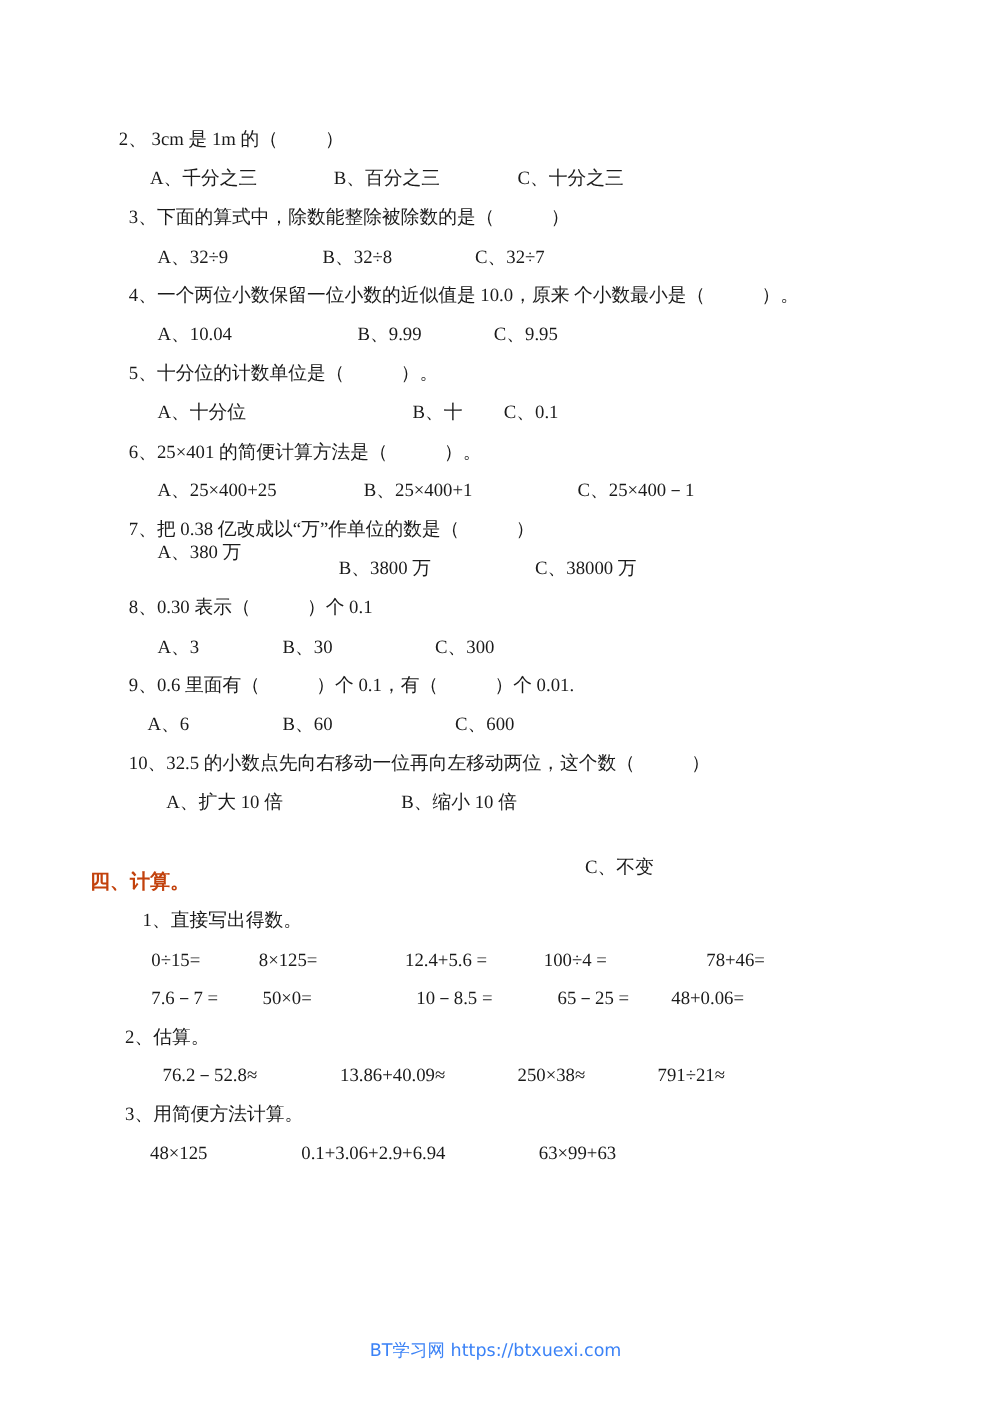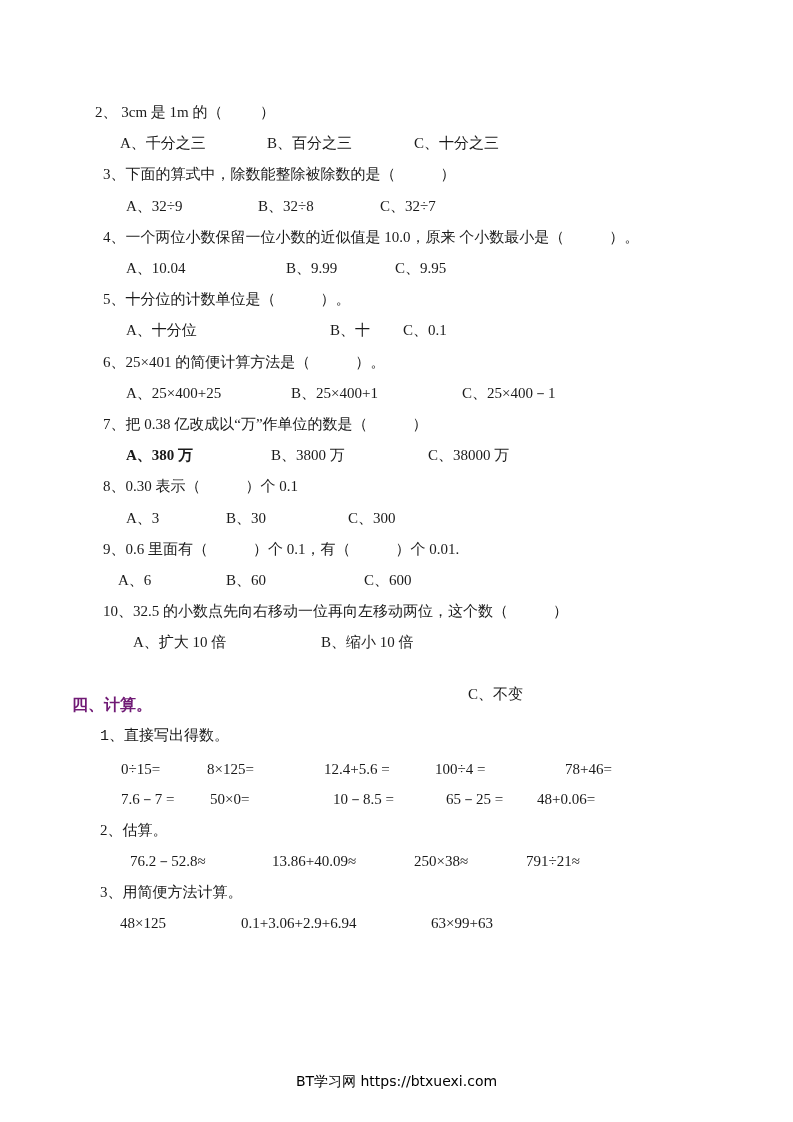--- a/index.html
+++ b/index.html
@@ -27,32 +27,32 @@
       white-space: pre;
       line-height: 20px;
       height: 20px;
     }
     .section-title {
       position: absolute;
       font-weight: bold;
       font-size: 16px;
       line-height: 20px;
       white-space: pre;
-      font-family: Liberation Mono, monospace;
-      color: #701a75;
+      font-family: Liberation Sans, sans-serif;
+      color: #c2410c;
     }
     .footer {
       position: absolute;
       left: 0;
       width: 793px;
       top: 1071px;
       text-align: center;
       font-family: "DejaVu Sans", sans-serif;
       font-size: 14px;
-      color: #000000;
+      color: #3b82f6;
       line-height: 20px;
     }
   </style>
 </head>
 <body>
 
 <div class="line" style="left:95px; top:102px;">2、 3cm 是 1m 的（          ）</div>
 <div class="opt" style="left:120px; top:133px;">A、千分之三</div>
 <div class="opt" style="left:267px; top:133px;">B、百分之三</div>
 <div class="opt" style="left:414px; top:133px;">C、十分之三</div>
@@ -71,42 +71,42 @@
 <div class="opt" style="left:126px; top:320px;">A、十分位</div>
 <div class="opt" style="left:290px; top:320px;margin-left:40px;">B、十</div>
 <div class="opt" style="left:403px; top:320px;">C、0.1</div>
 
 <div class="line" style="left:103px; top:352px;">6、25×401 的简便计算方法是（            ）。</div>
 <div class="opt" style="left:126px; top:383px;">A、25×400+25</div>
 <div class="opt" style="left:291px; top:383px;">B、25×400+1</div>
 <div class="opt" style="left:446px; top:383px;margin-left:16px;">C、25×400－1</div>
 
 <div class="line" style="left:103px; top:414px;">7、把 0.38 亿改成以“万”作单位的数是（            ）</div>
-<div class="opt" style="left:126px; top:445px;font-weight:bold;">A、380 万</div>
+<div class="opt" style="left:126px; top:432px;">A、380 万</div>
 <div class="opt" style="left:271px; top:445px;">B、3800 万</div>
 <div class="opt" style="left:428px; top:445px;">C、38000 万</div>
 
 <div class="line" style="left:103px; top:476px;">8、0.30 表示（            ）个 0.1</div>
 <div class="opt" style="left:126px; top:508px;">A、3</div>
 <div class="opt" style="left:226px; top:508px;">B、30</div>
 <div class="opt" style="left:348px; top:508px;">C、300</div>
 
 <div class="line" style="left:103px; top:539px;">9、0.6 里面有（            ）个 0.1，有（            ）个 0.01.</div>
 <div class="opt" style="left:118px; top:570px;">A、6</div>
 <div class="opt" style="left:226px; top:570px;">B、60</div>
 <div class="opt" style="left:364px; top:570px;">C、600</div>
 
 <div class="line" style="left:103px; top:601px;">10、32.5 的小数点先向右移动一位再向左移动两位，这个数（            ）</div>
 <div class="opt" style="left:133px; top:632px;">A、扩大 10 倍</div>
 <div class="opt" style="left:321px; top:632px;">B、缩小 10 倍</div>
 <div class="opt" style="left:468px; top:652px;margin-top:32px;">C、不变</div>
 
 <div class="section-title" style="left:72px; top:696px;">四、计算。</div>
 
-<div class="line" style="left:100px; top:727px;font-family:Liberation Mono, monospace;">1、直接写出得数。</div>
+<div class="line" style="left:114px; top:727px;">1、直接写出得数。</div>
 
 <div class="opt" style="left:121px; top:759px;">0÷15=</div>
 <div class="opt" style="left:207px; top:759px;">8×125=</div>
 <div class="opt" style="left:324px; top:759px;">12.4+5.6 =</div>
 <div class="opt" style="left:435px; top:759px;">100÷4 =</div>
 <div class="opt" style="left:537px; top:759px;margin-left:28px;">78+46=</div>
 
 <div class="opt" style="left:121px; top:789px;">7.6－7 =</div>
 <div class="opt" style="left:210px; top:789px;">50×0=</div>
 <div class="opt" style="left:333px; top:789px;">10－8.5 =</div>

